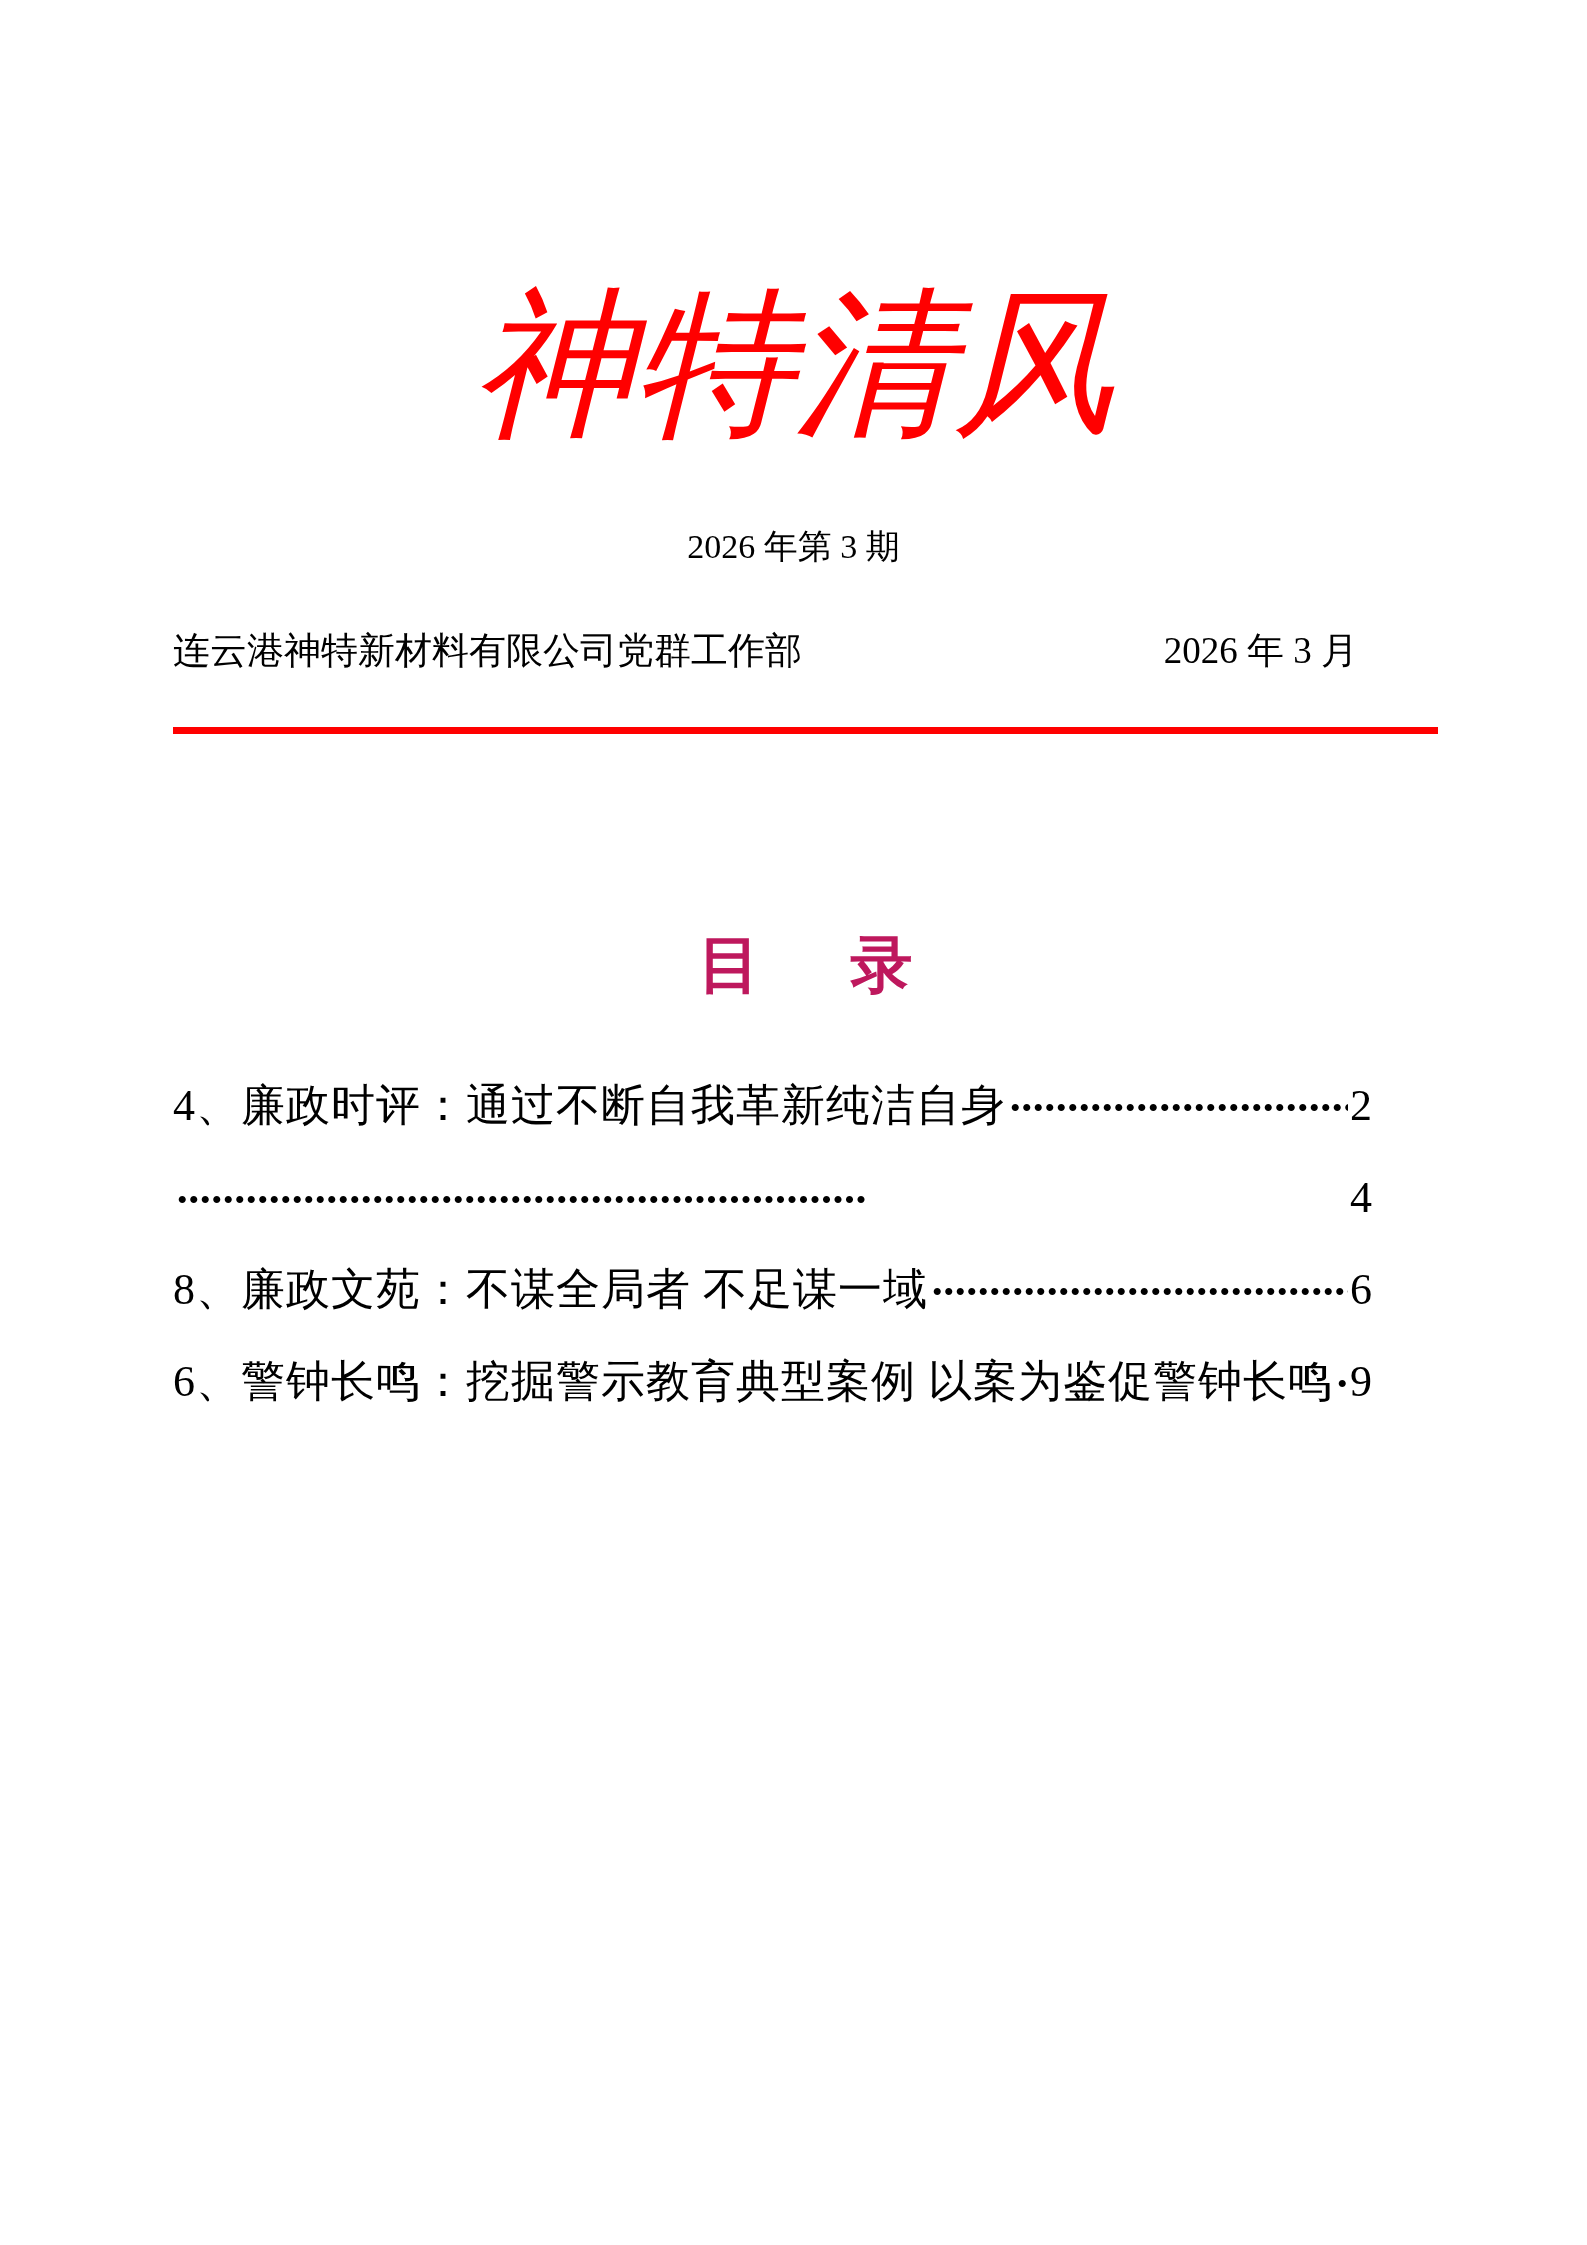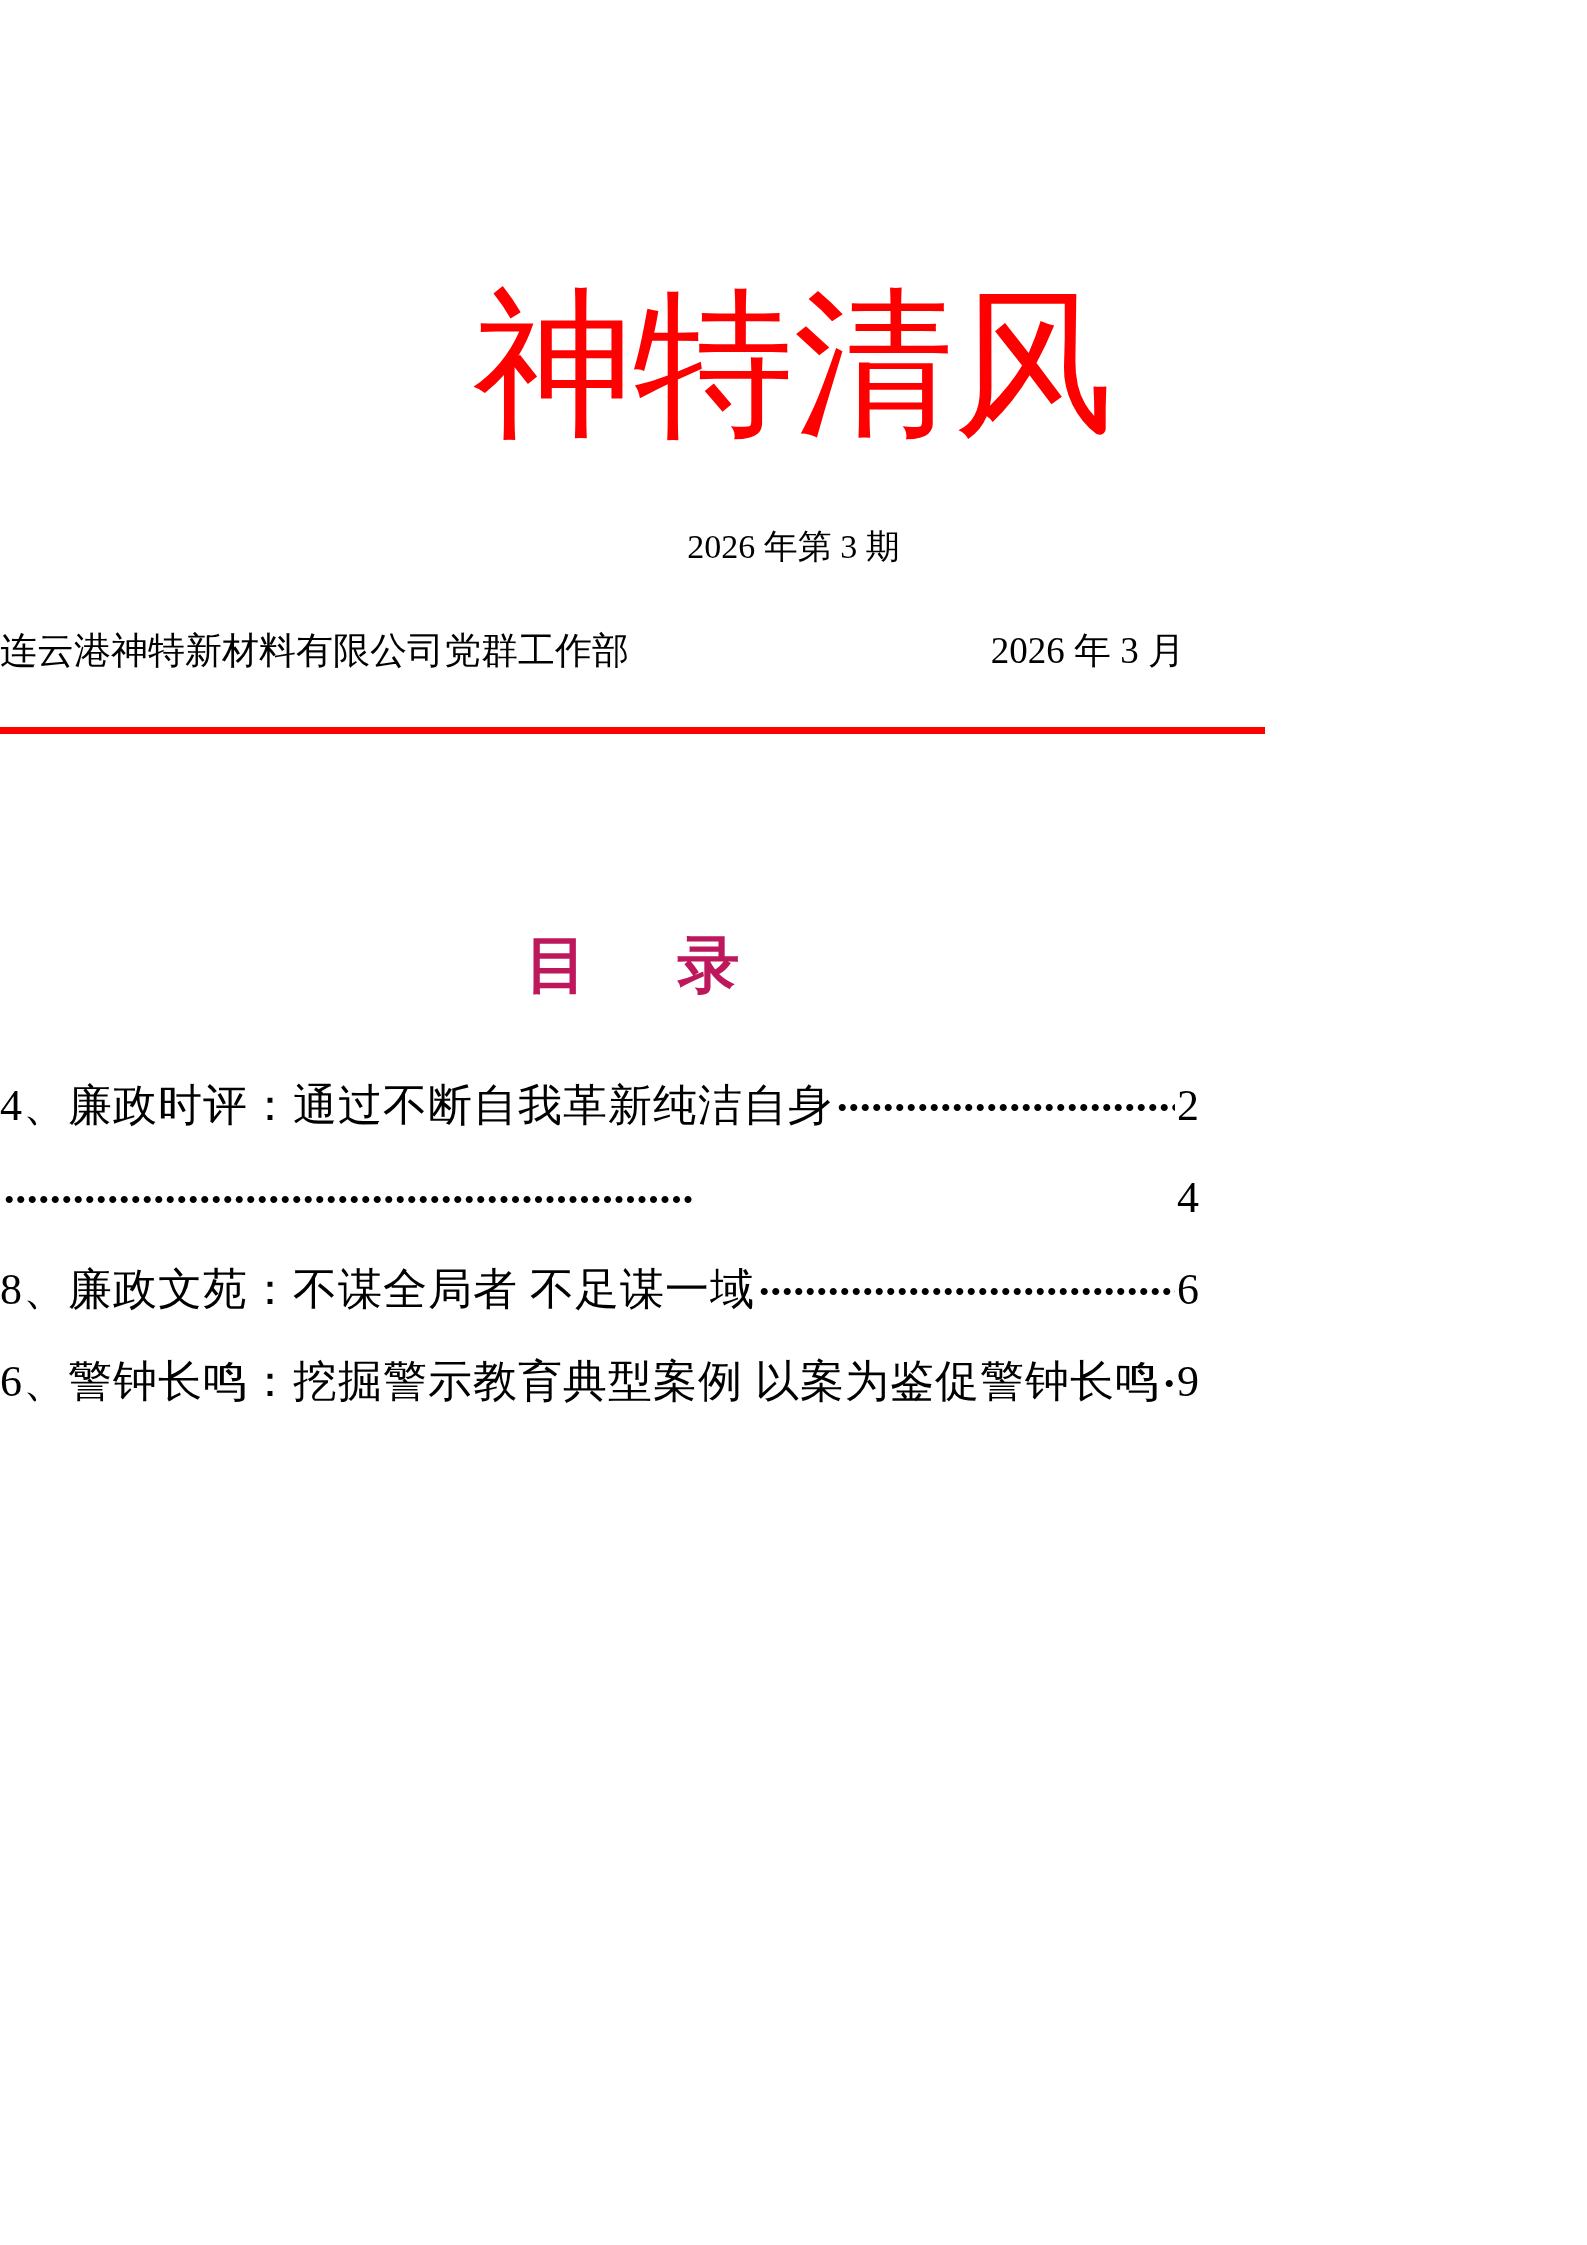--- a/index.html
+++ b/index.html
@@ -12,31 +12,33 @@
     font-family: "Liberation Serif", "DejaVu Serif", serif;
     color: #000000;
   }
   .page {
     position: relative;
     width: 1587px;
     height: 2245px;
     background: #ffffff;
   }
   .content {
+    margin-left: 173px;
     width: 1265px;
   }
   .masthead-title {
     margin-top: 265px;
     font-size: 160px;
     line-height: 1.25;
     font-weight: normal;
     color: #ff0000;
     text-align: center;
     letter-spacing: 0;
     white-space: nowrap;
+    font-style: italic;
   }
   .issue-line {
     margin-top: 60px;
     font-size: 34px;
     line-height: 1.3;
     text-align: center;
     color: #000000;
   }
   .pub-row {
     margin-top: 58px;

